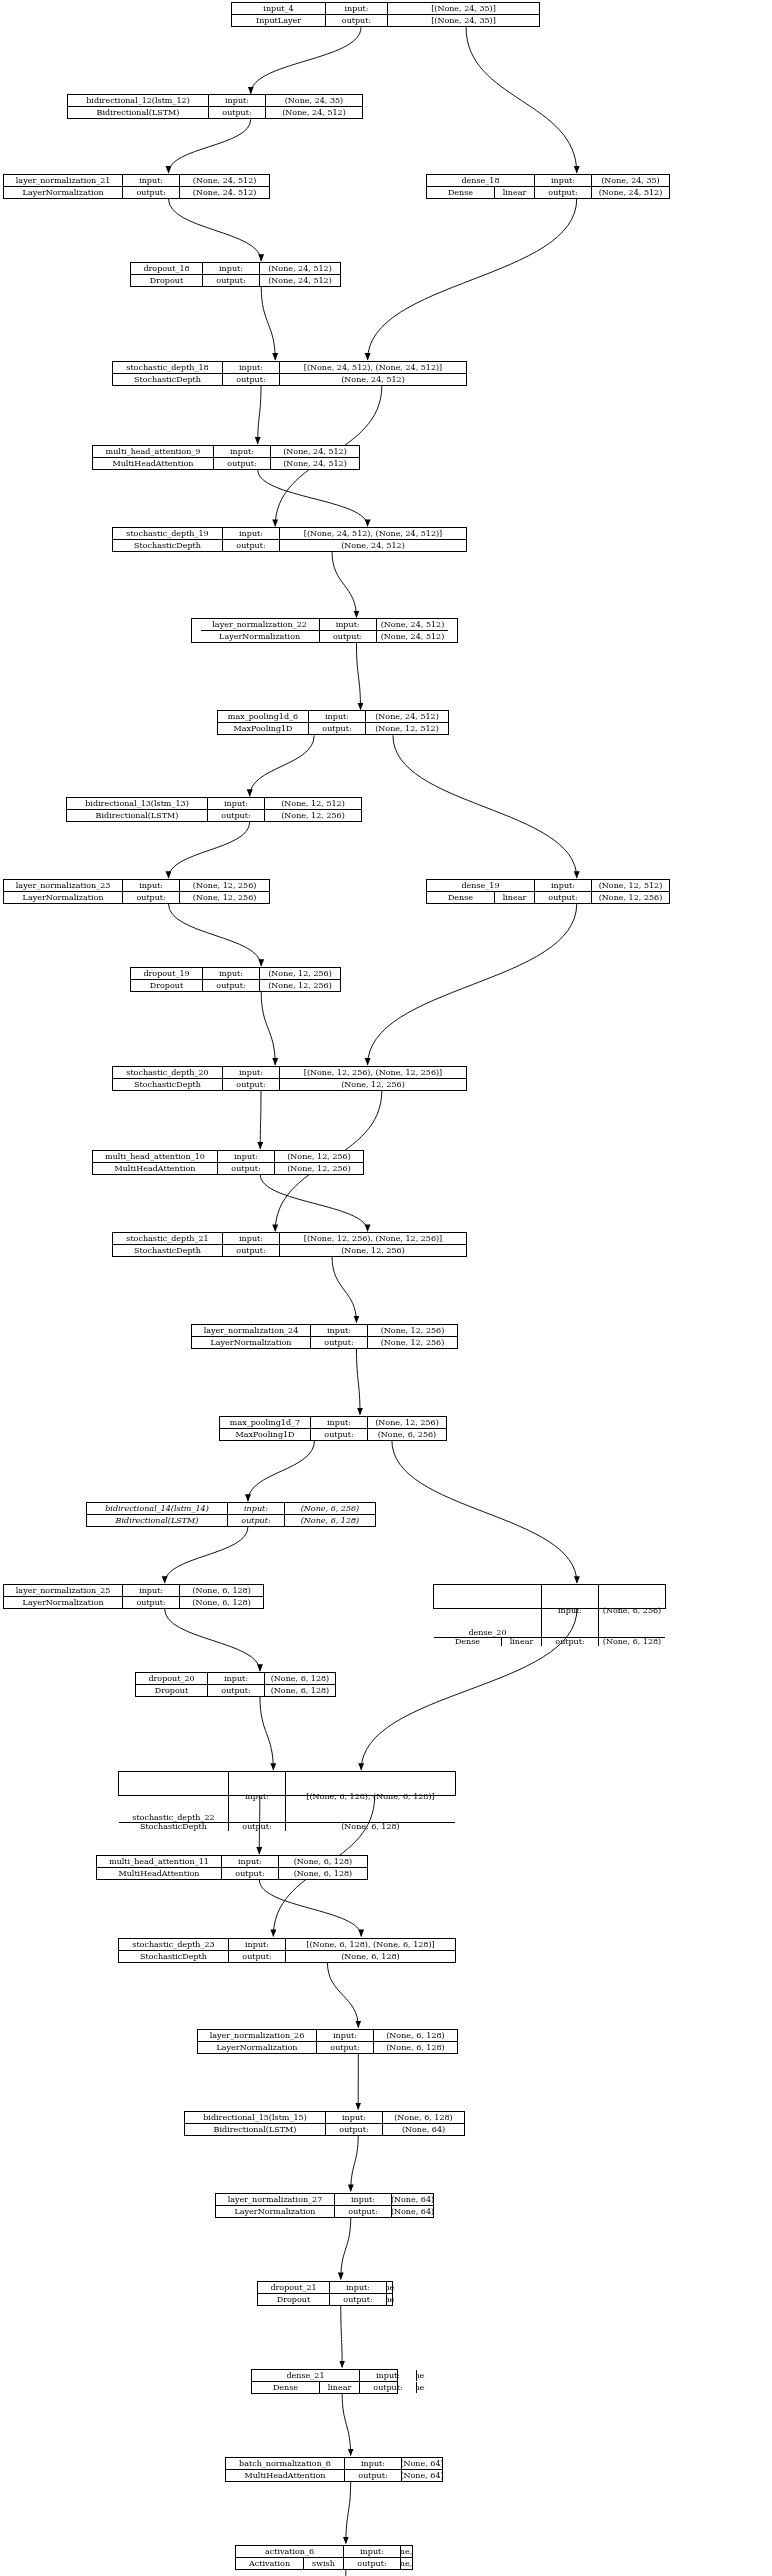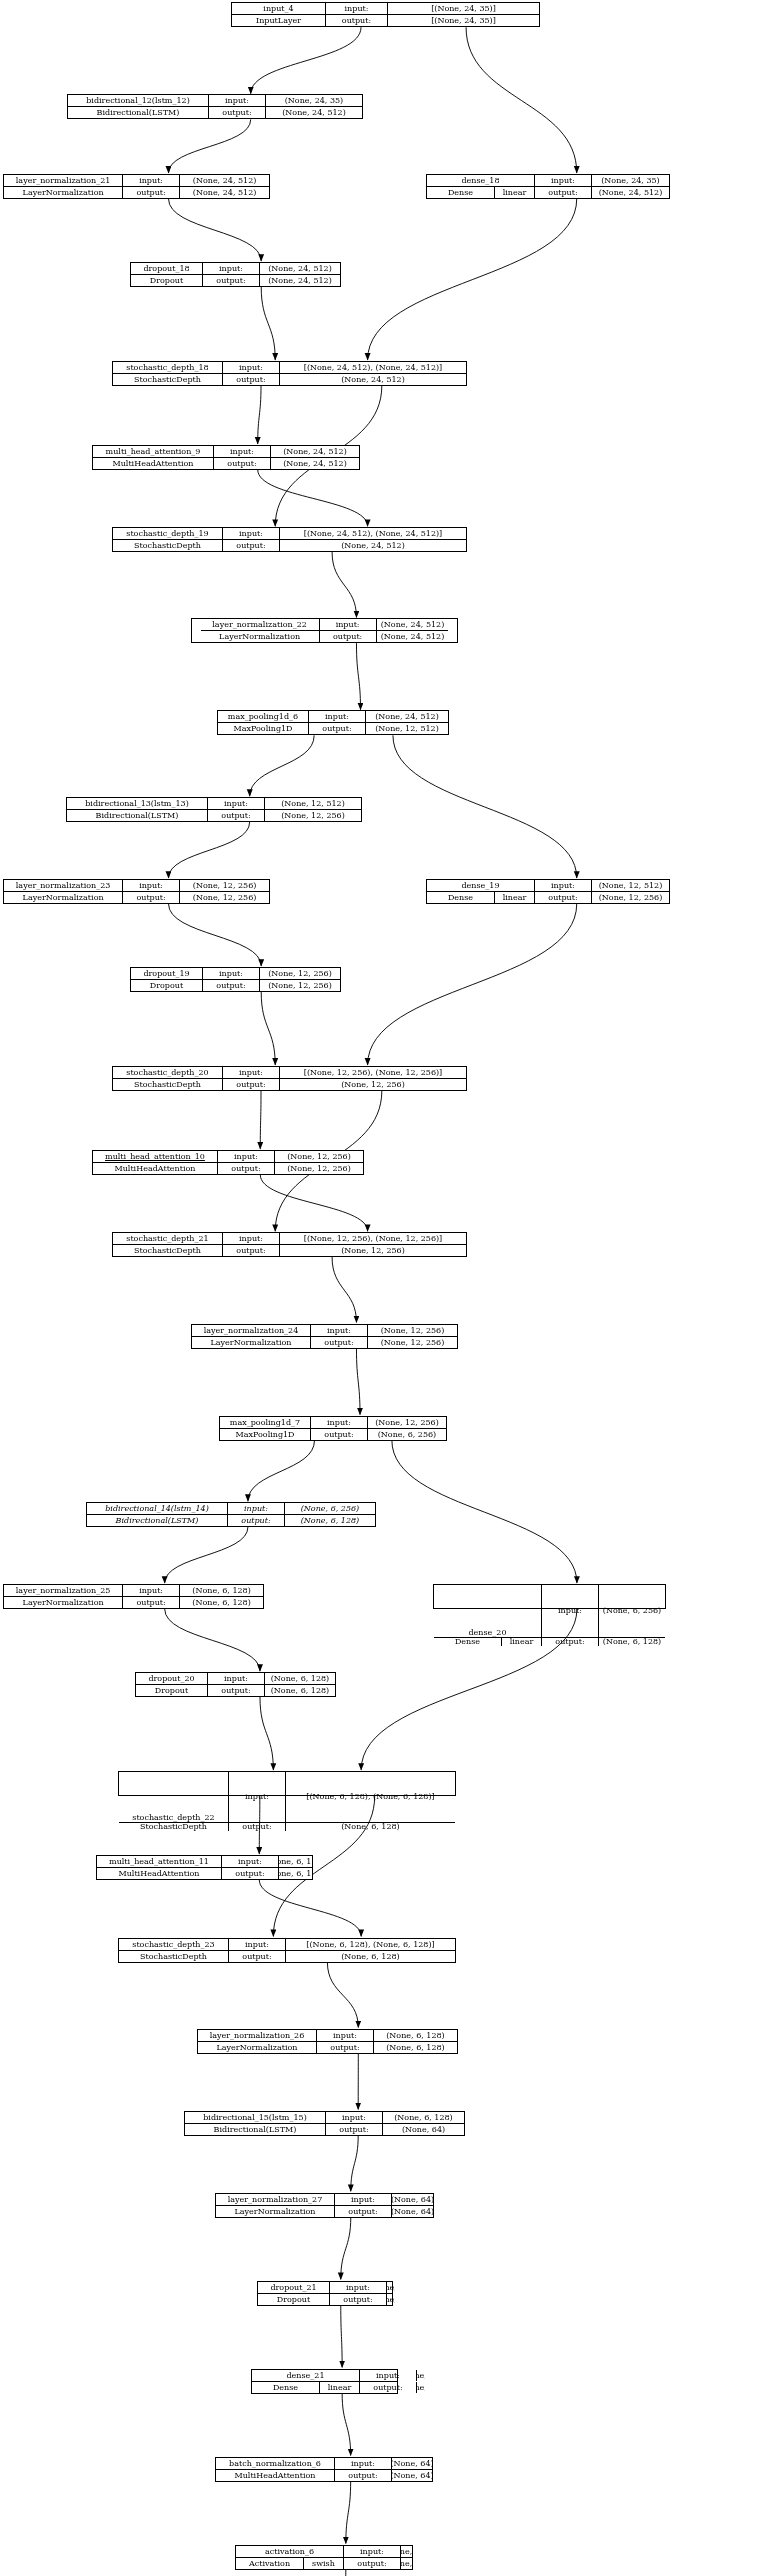--- a/index.html
+++ b/index.html
@@ -281,21 +281,21 @@
           <div class="cell c-shape" style="flex: 1 1 auto;">[(None, 12, 256), (None, 12, 256)]</div>
         </div>
         <div class="row">
           <div class="cell c-name" style="width: 109px; flex: 0 0 109px;">StochasticDepth</div>
           <div class="cell c-lbl" style="width: 57px; flex: 0 0 57px;">output:</div>
           <div class="cell c-shape" style="flex: 1 1 auto;">(None, 12, 256)</div>
         </div>
       </div>
       <div class="node" style="left: 92px; top: 1150px; width: 272px; height: 25px;">
         <div class="row top">
-          <div class="cell c-name" style="width: 124px; flex: 0 0 124px; text-decoration: underline;">multi_head_attention_10</div>
+          <div class="cell c-name" style="width: 124px; flex: 0 0 124px;">multi_head_attention_10</div>
           <div class="cell c-lbl" style="width: 57px; flex: 0 0 57px;">input:</div>
           <div class="cell c-shape" style="flex: 1 1 auto;">(None, 12, 256)</div>
         </div>
         <div class="row">
           <div class="cell c-name" style="width: 124px; flex: 0 0 124px;">MultiHeadAttention</div>
           <div class="cell c-lbl" style="width: 57px; flex: 0 0 57px;">output:</div>
           <div class="cell c-shape" style="flex: 1 1 auto;">(None, 12, 256)</div>
         </div>
       </div>
       <div class="node" style="left: 112px; top: 1232px; width: 355px; height: 25px;">
@@ -388,21 +388,21 @@
           <div class="cell c-name" style="width: 109px; flex: 0 0 109px; margin-top: 42px;">stochastic_depth_22</div>
           <div class="cell c-lbl" style="width: 57px; flex: 0 0 57px;">input:</div>
           <div class="cell c-shape" style="flex: 1 1 auto;">[(None, 6, 128), (None, 6, 128)]</div>
         </div>
         <div class="row">
           <div class="cell c-name" style="width: 109px; flex: 0 0 109px;">StochasticDepth</div>
           <div class="cell c-lbl" style="width: 57px; flex: 0 0 57px;">output:</div>
           <div class="cell c-shape" style="flex: 1 1 auto;">(None, 6, 128)</div>
         </div>
       </div>
-      <div class="node" style="left: 96px; top: 1855px; width: 217px; height: 25px;">
+      <div class="node" style="left: 96px; top: 1855px; width: 272px; height: 25px;">
         <div class="row top">
           <div class="cell c-name" style="width: 124px; flex: 0 0 124px;">multi_head_attention_11</div>
           <div class="cell c-lbl" style="width: 57px; flex: 0 0 57px;">input:</div>
           <div class="cell c-shape" style="flex: 1 1 auto;">(None, 6, 128)</div>
         </div>
         <div class="row">
           <div class="cell c-name" style="width: 124px; flex: 0 0 124px;">MultiHeadAttention</div>
           <div class="cell c-lbl" style="width: 57px; flex: 0 0 57px;">output:</div>
           <div class="cell c-shape" style="flex: 1 1 auto;">(None, 6, 128)</div>
         </div>
@@ -473,21 +473,21 @@
           <div class="cell c-lbl" style="width: 57px; flex: 0 0 57px;">input:</div>
           <div class="cell c-shape" style="flex: 1 1 auto;">(None, 64)</div>
         </div>
         <div class="row">
           <div class="cell c-name" style="width: 67px; flex: 0 0 67px;">Dense</div>
           <div class="cell c-lbl" style="width: 40px; flex: 0 0 40px;">linear</div>
           <div class="cell c-lbl" style="width: 57px; flex: 0 0 57px;">output:</div>
           <div class="cell c-shape" style="flex: 1 1 auto;">(None, 64)</div>
         </div>
       </div>
-      <div class="node" style="left: 215px; top: 2457px; width: 218px; height: 25px;">
+      <div class="node" style="left: 225px; top: 2457px; width: 218px; height: 25px;">
         <div class="row top">
           <div class="cell c-name" style="width: 118px; flex: 0 0 118px;">batch_normalization_6</div>
           <div class="cell c-lbl" style="width: 57px; flex: 0 0 57px;">input:</div>
           <div class="cell c-shape" style="flex: 1 1 auto;">(None, 64)</div>
         </div>
         <div class="row">
           <div class="cell c-name" style="width: 118px; flex: 0 0 118px;">MultiHeadAttention</div>
           <div class="cell c-lbl" style="width: 57px; flex: 0 0 57px;">output:</div>
           <div class="cell c-shape" style="flex: 1 1 auto;">(None, 64)</div>
         </div>

